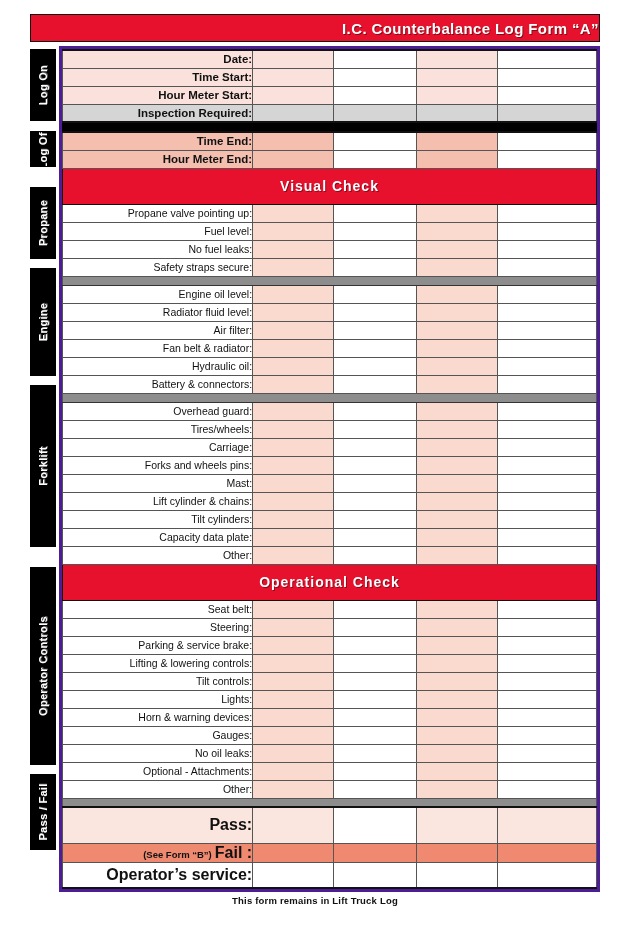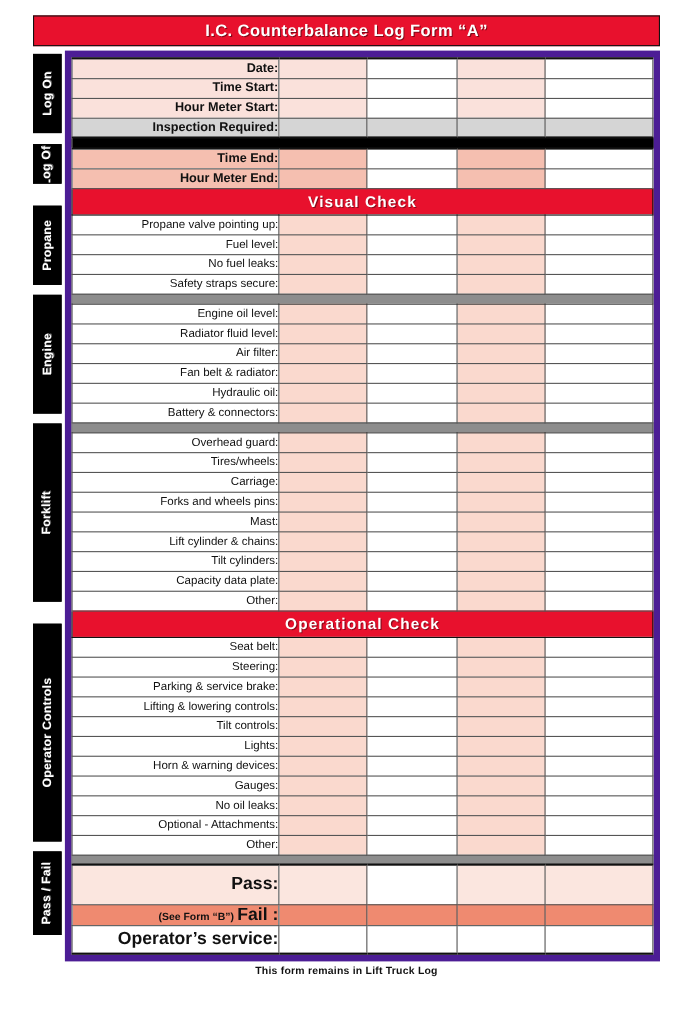--- a/index.html
+++ b/index.html
@@ -17,21 +17,21 @@
     width: 630px; height: 934px;
     box-sizing: border-box;
     padding: 14px 30px 0 30px;
   }
 
   
   .title-bar {
     height: 26px;
     background: #e8112d;
     border: 1px solid #111;
-    display: flex; align-items: center; justify-content: center;
+    display: flex; align-items: center; justify-content: flex-end;
     margin-bottom: 4px;
   }
   .title-bar .title-text {
     color: #ffffff;
     font-size: 15px;
     font-weight: bold;
     letter-spacing: 0.4px;
     text-shadow: 1px 1px 0 rgba(0,0,0,.45);
   }
 
@@ -52,21 +52,21 @@
     font-size: 11px;
     font-weight: bold;
     white-space: nowrap;
     transform: rotate(-90deg);
     letter-spacing: 0.3px;
     text-shadow: 0.7px 0.7px 0 rgba(255,255,255,.35);
   }
 
   .table-wrap {
     flex: 1 1 auto;
-    border: 6px solid #4c1d95;
+    border: 3px solid #4c1d95;
     box-sizing: border-box;
     margin-left: 3px;
   }
   table.grid {
     width: 100%;
     border-collapse: collapse;
     table-layout: fixed;
   }
   table.grid td {
     border: 1px solid #555;
@@ -108,21 +108,21 @@
   tr.sep-gray td {
     background: #8d8d8d;
     height: 9px;
     border-top: 1px solid #333;
     border-bottom: 1px solid #333;
   }
 
   
   tr.banner td {
     background: #e8112d;
-    height: 24px;
+    height: 36px;
     border-color: #111;
   }
   tr.banner td .banner-text {
     display: block;
     color: #ffffff;
     font-size: 14px;
     font-weight: bold;
     letter-spacing: 1px;
     text-align: center;
     text-shadow: 1px 1px 0 rgba(0,0,0,.4);

